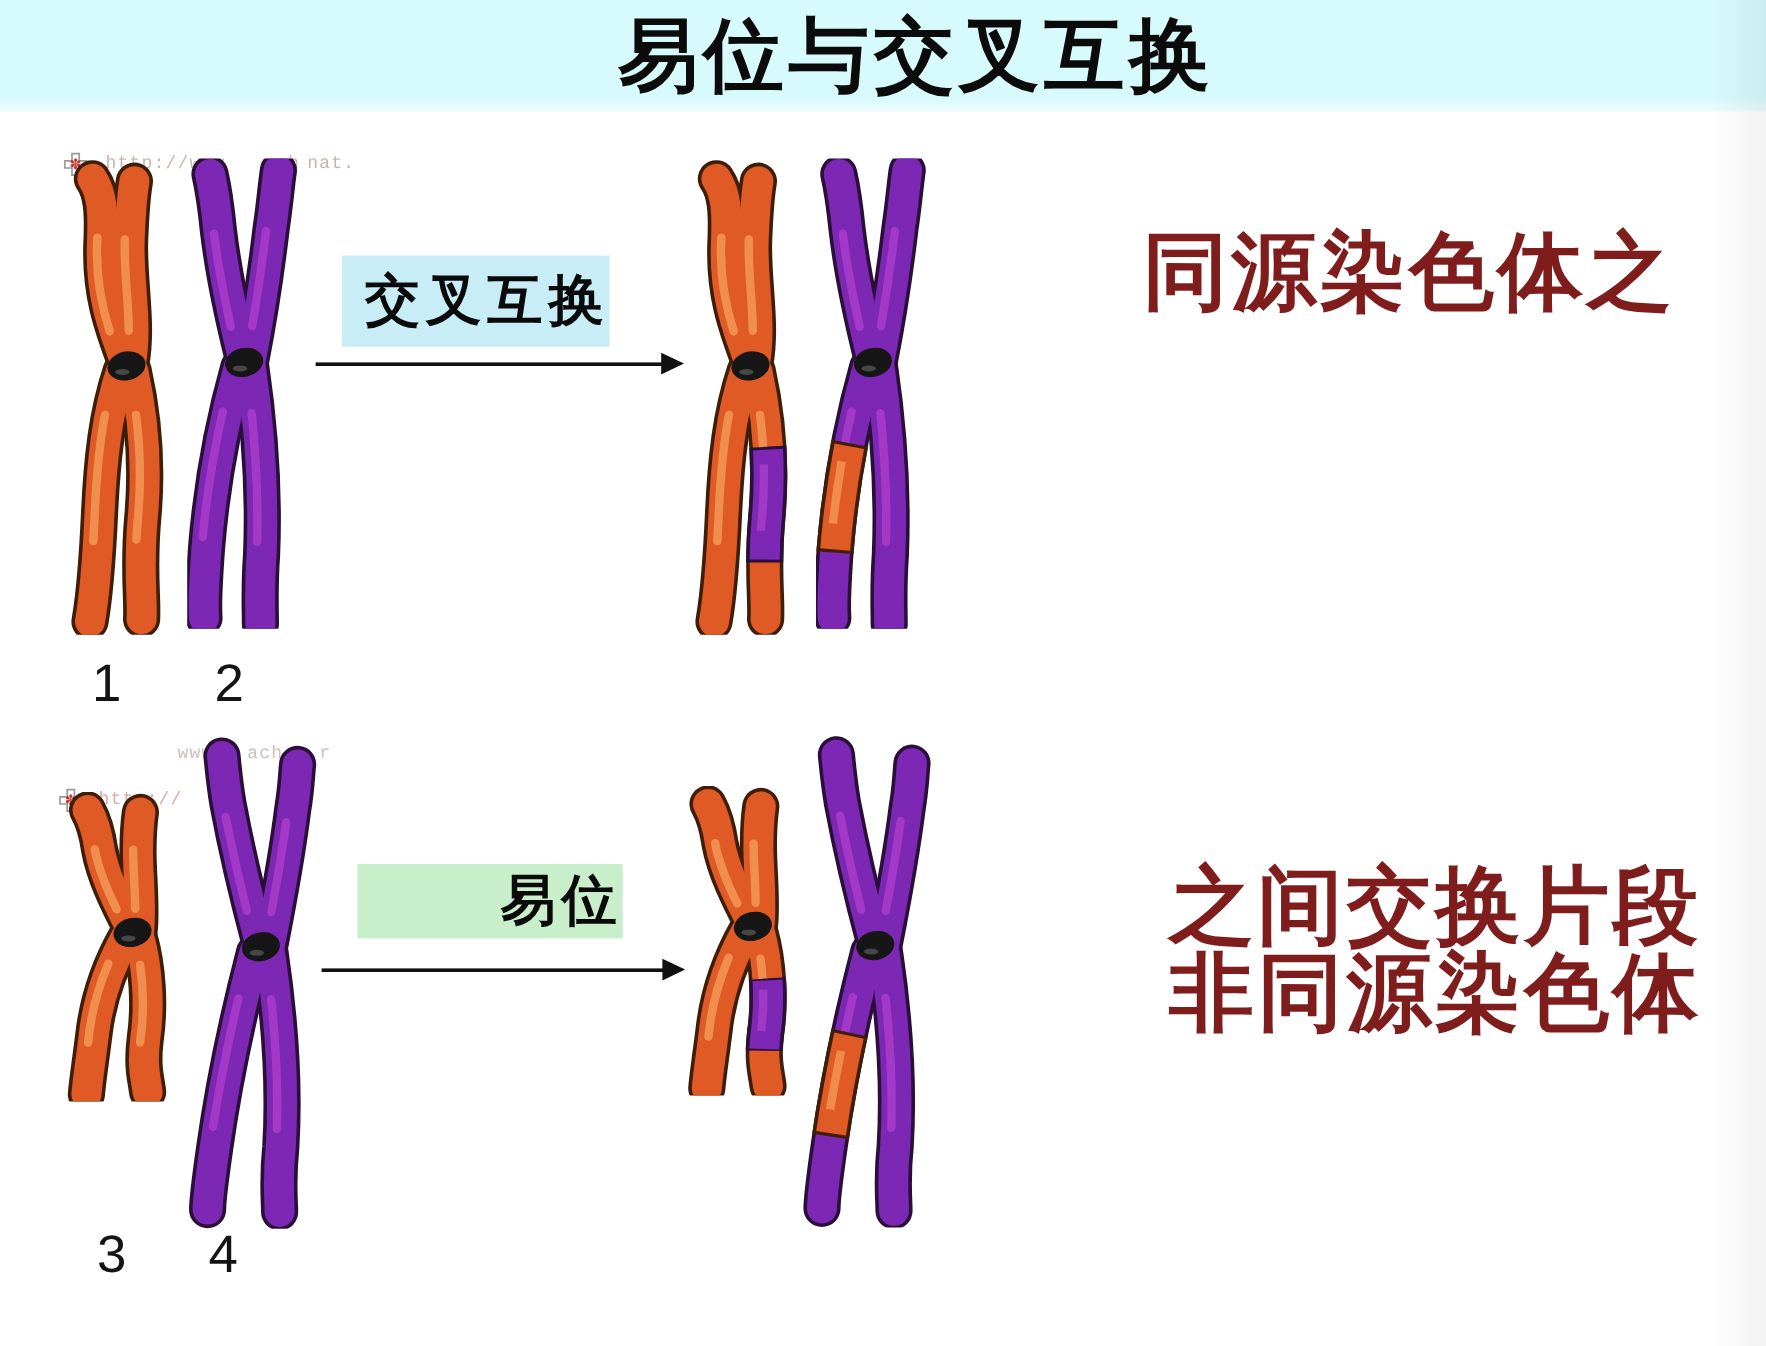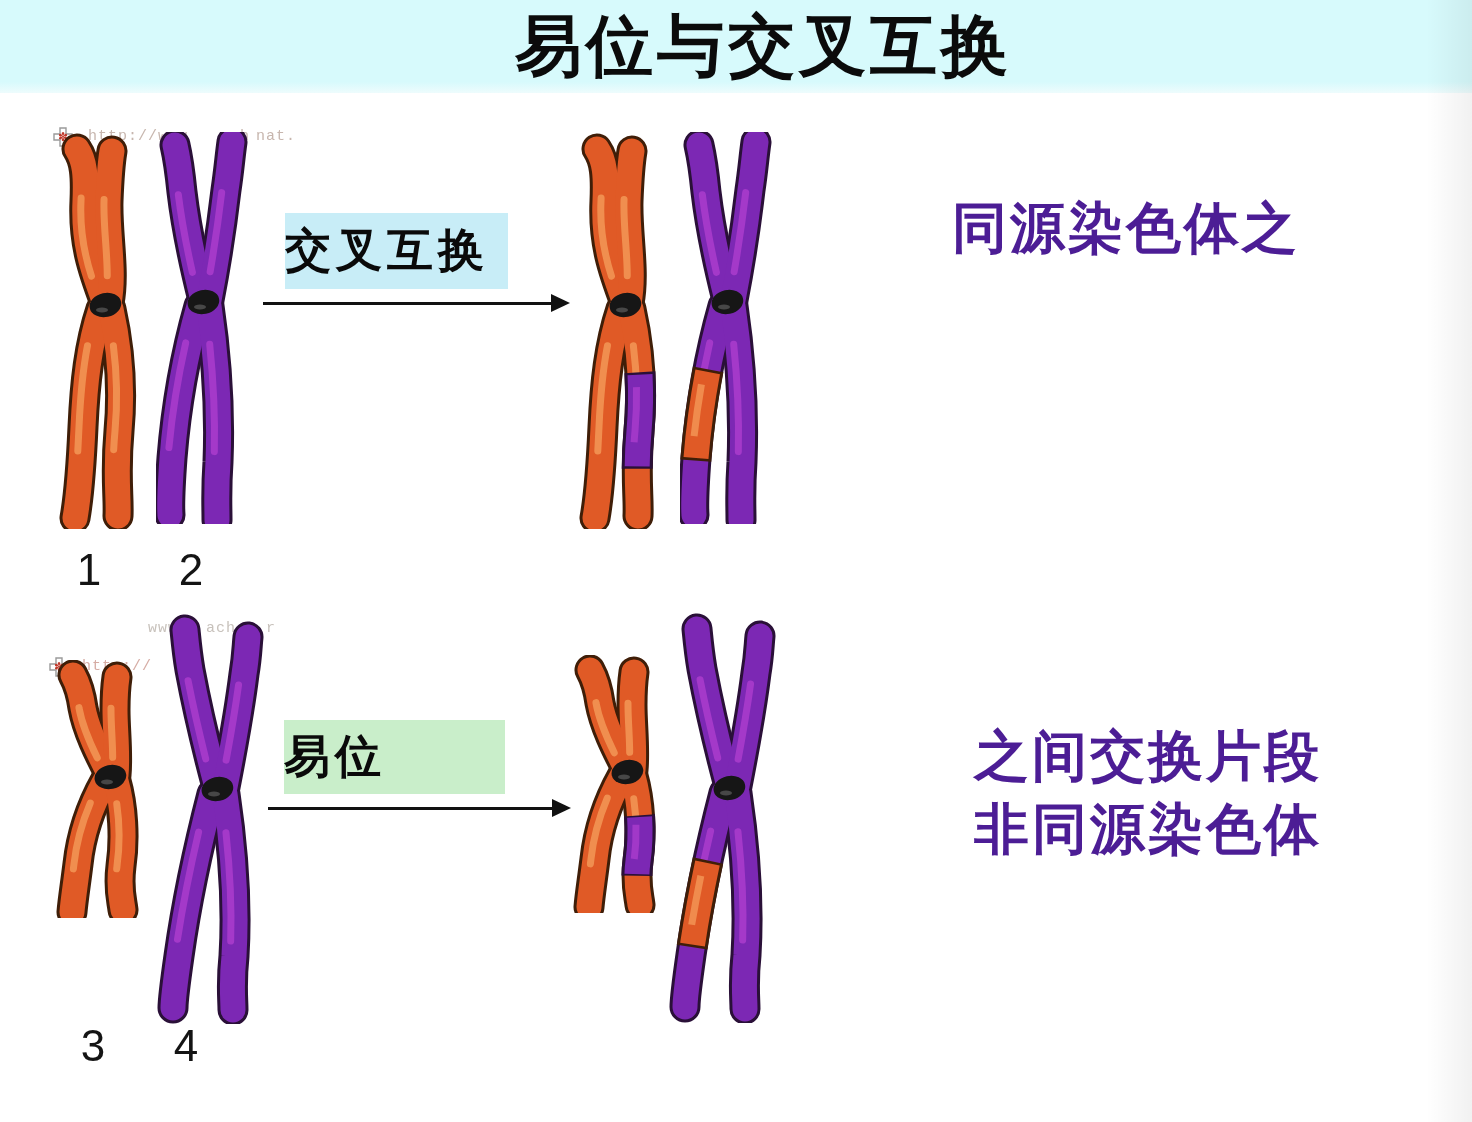--- a/index.html
+++ b/index.html
@@ -20,34 +20,34 @@
     background:linear-gradient(to right, rgba(0,0,0,0), rgba(0,0,0,0.055));
     pointer-events:none;
   }
   .chromosome{position:absolute;z-index:3;}
   .num-label{
     position:absolute;z-index:4;width:46px;text-align:center;
     font-family:"Liberation Sans","DejaVu Sans",sans-serif;
     font-size:44px;color:#141414;
   }
   .process-box{
-    position:absolute;z-index:4;display:flex;align-items:center;justify-content:flex-start;
+    position:absolute;z-index:4;display:flex;align-items:center;justify-content:flex-end;
   }
   .process-label{
     font-size:46px;font-weight:bold;color:#0a0a0a;letter-spacing:5px;white-space:nowrap;
   }
   .arrow{position:absolute;z-index:4;height:18px;}
   .arrow .shaft{position:absolute;left:0;right:14px;top:8px;height:3px;background:#111;}
   .arrow .head{
     position:absolute;right:0;top:0;width:0;height:0;
     border-top:9px solid transparent;border-bottom:9px solid transparent;
     border-left:19px solid #111;
   }
   .description{
-    position:absolute;z-index:4;font-size:55px;font-weight:bold;color:#4c1d95;
+    position:absolute;z-index:4;font-size:71px;font-weight:bold;color:#7f1d1d;
     letter-spacing:3px;line-height:73px;white-space:nowrap;
   }
   .watermark{position:absolute;z-index:1;height:24px;}
   .watermark span{
     position:absolute;top:2px;
     font-family:"Liberation Mono","DejaVu Sans Mono",monospace;
     font-size:15px;letter-spacing:1px;white-space:nowrap;
   }
   .wm-warm span{color:#c7b6ae;}
   .wm-cool span{color:#c8c2bc;}
@@ -241,21 +241,21 @@
     <div class="head"></div>
   </div>
 
   <div class="description" style="left:952px;top:192px;">
     <div>同源染色体之</div>
   </div>
 
   <div class="num-label" style="left:70px;top:1021px;">3</div>
   <div class="num-label" style="left:163px;top:1021px;">4</div>
 
-  <div class="process-box" style="left: 284px; top: 720px; width: 221px; height: 74px; background: rgb(201, 238, 202);">
+  <div class="process-box" style="left: 298px; top: 720px; width: 221px; height: 62px; background: rgb(201, 238, 202);">
     <div class="process-label">易位</div>
   </div>
   <div class="arrow" style="left:268px;top:799px;width:303px;">
     <div class="shaft"></div>
     <div class="head"></div>
   </div>
 
   <div class="description" style="left:974px;top:720px;">
     <div>之间交换片段</div>
     <div>非同源染色体</div>

